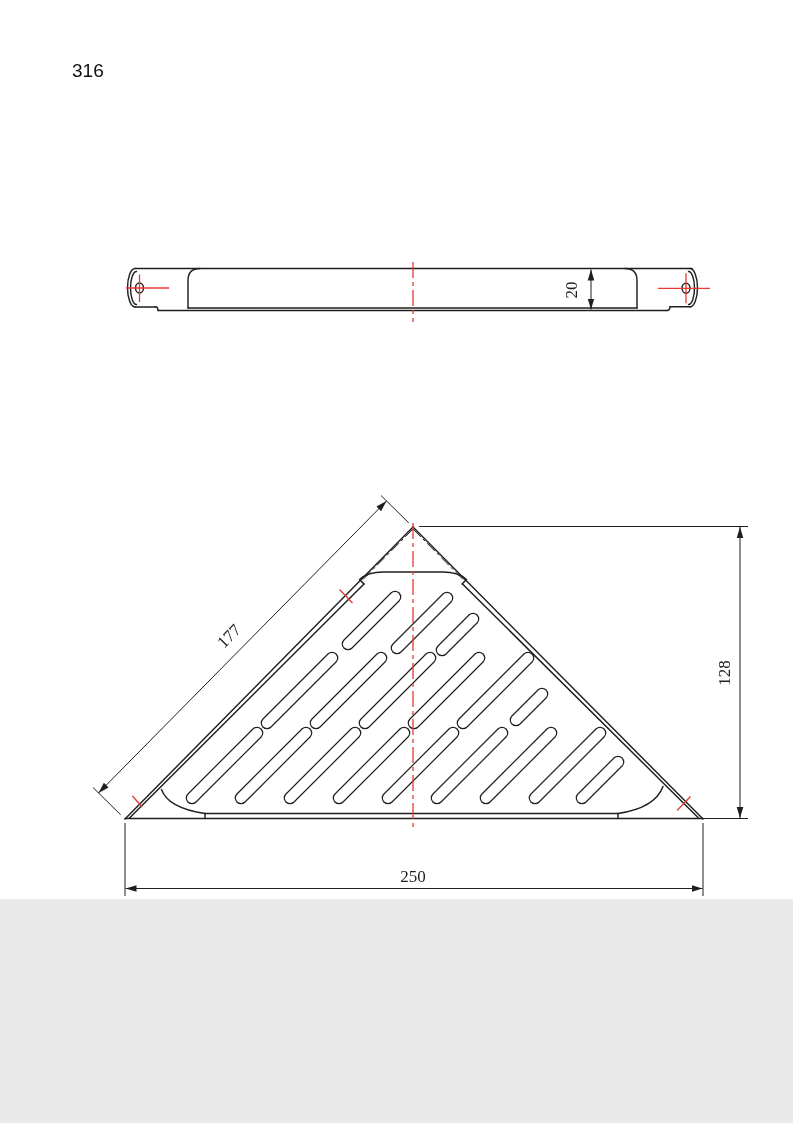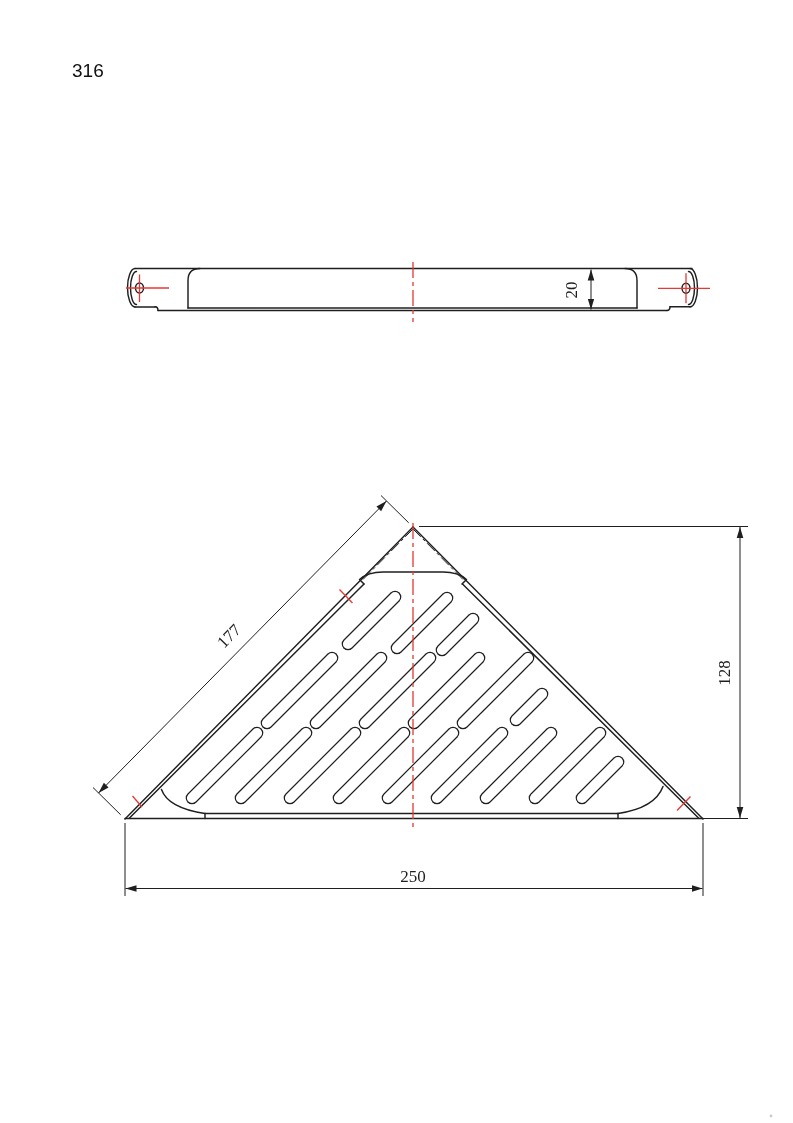--- a/index.html
+++ b/index.html
@@ -1,17 +1,17 @@
 <!DOCTYPE html>
 <html style="--line: #1f1f1f; --red: #e53935; --bg: #ffffff;"><head>
 <meta charset="utf-8">
 <style>
   html,body{margin:0;padding:0;background:#e9e9e9;}
   .page{
-    position:relative;width:793px;height:1123px;margin:0 auto;
+    position:relative;width:793px;height:899px;margin:0 auto;
     background:var(--bg,#fff);
     font-family:"Liberation Serif", serif;
   }
   svg{display:block;}
   .obj{stroke:var(--line,#1f1f1f);stroke-width:1.45;fill:none;stroke-linecap:round;stroke-linejoin:round;}
   .thin{stroke:var(--line,#1f1f1f);stroke-width:1;fill:none;}
   .dash{stroke:var(--line,#1f1f1f);stroke-width:1;fill:none;stroke-dasharray:11 3 3 3;}
   .red{stroke:var(--red,#e53935);stroke-width:1.3;fill:none;}
   .redcl{stroke:var(--red,#e53935);stroke-width:1.3;fill:none;stroke-dasharray:16 4 4 4;}
   .dimtext{font-family:"Liberation Serif", serif;font-size:17px;fill:var(--line,#1f1f1f);}

